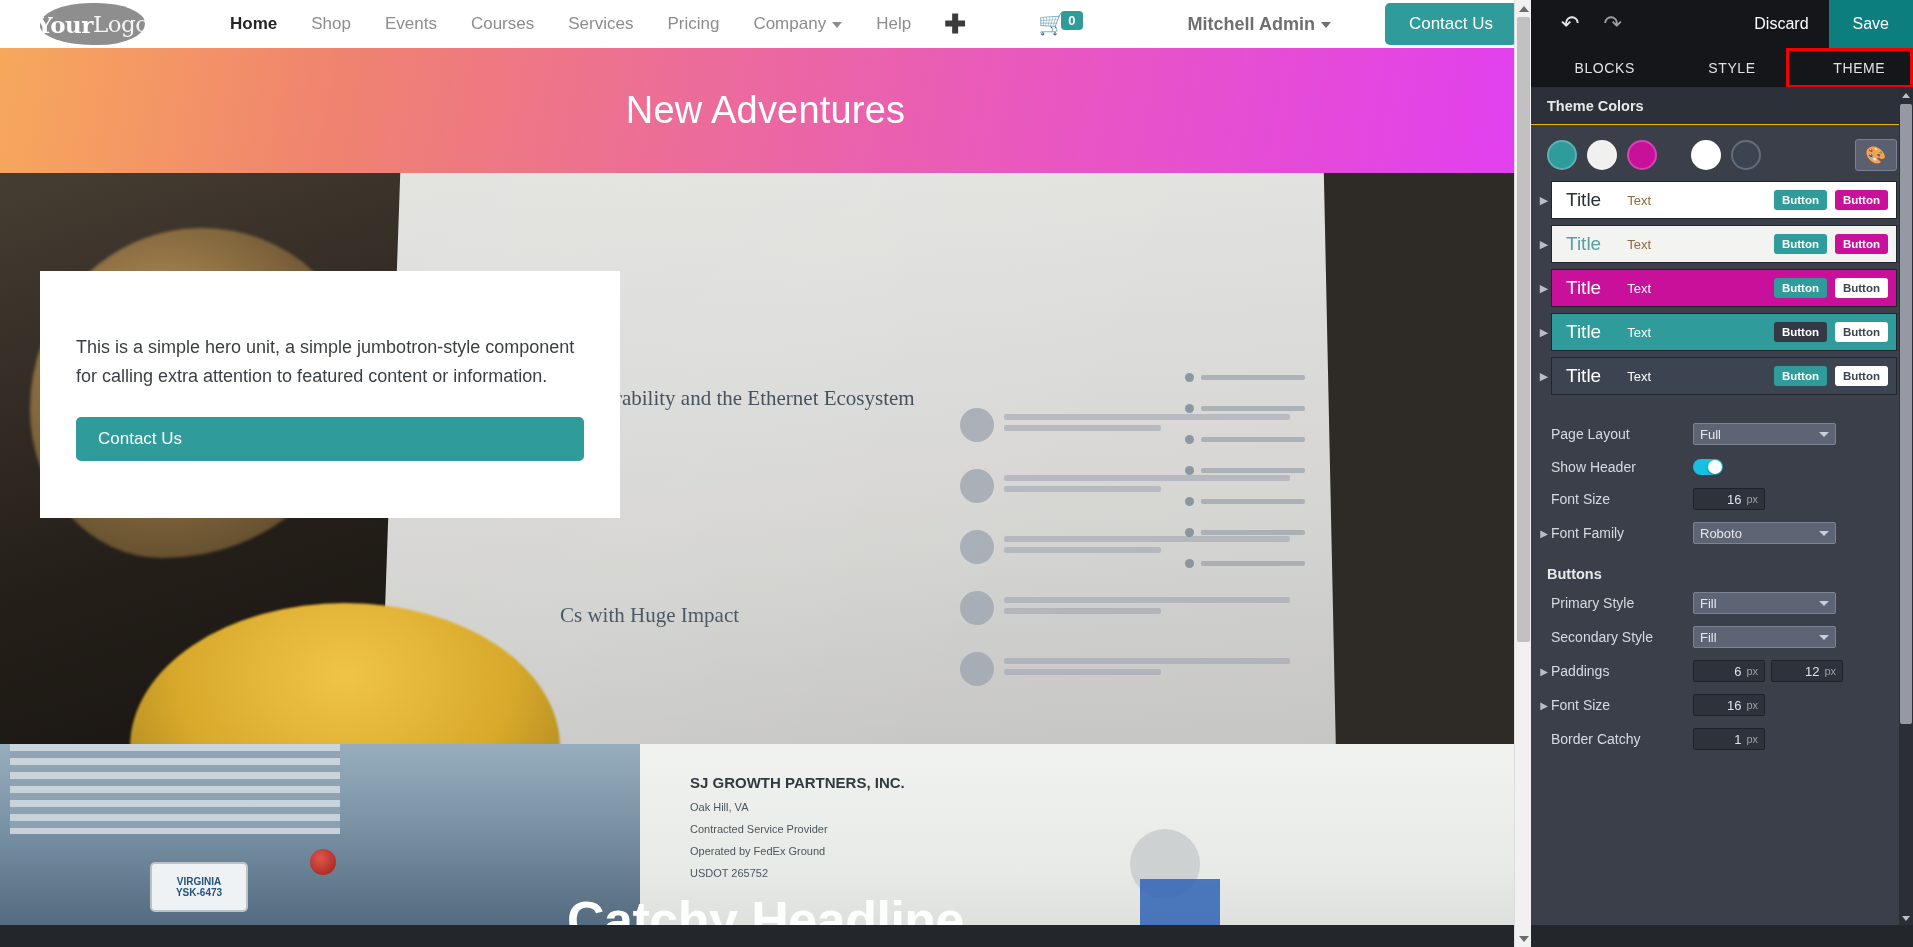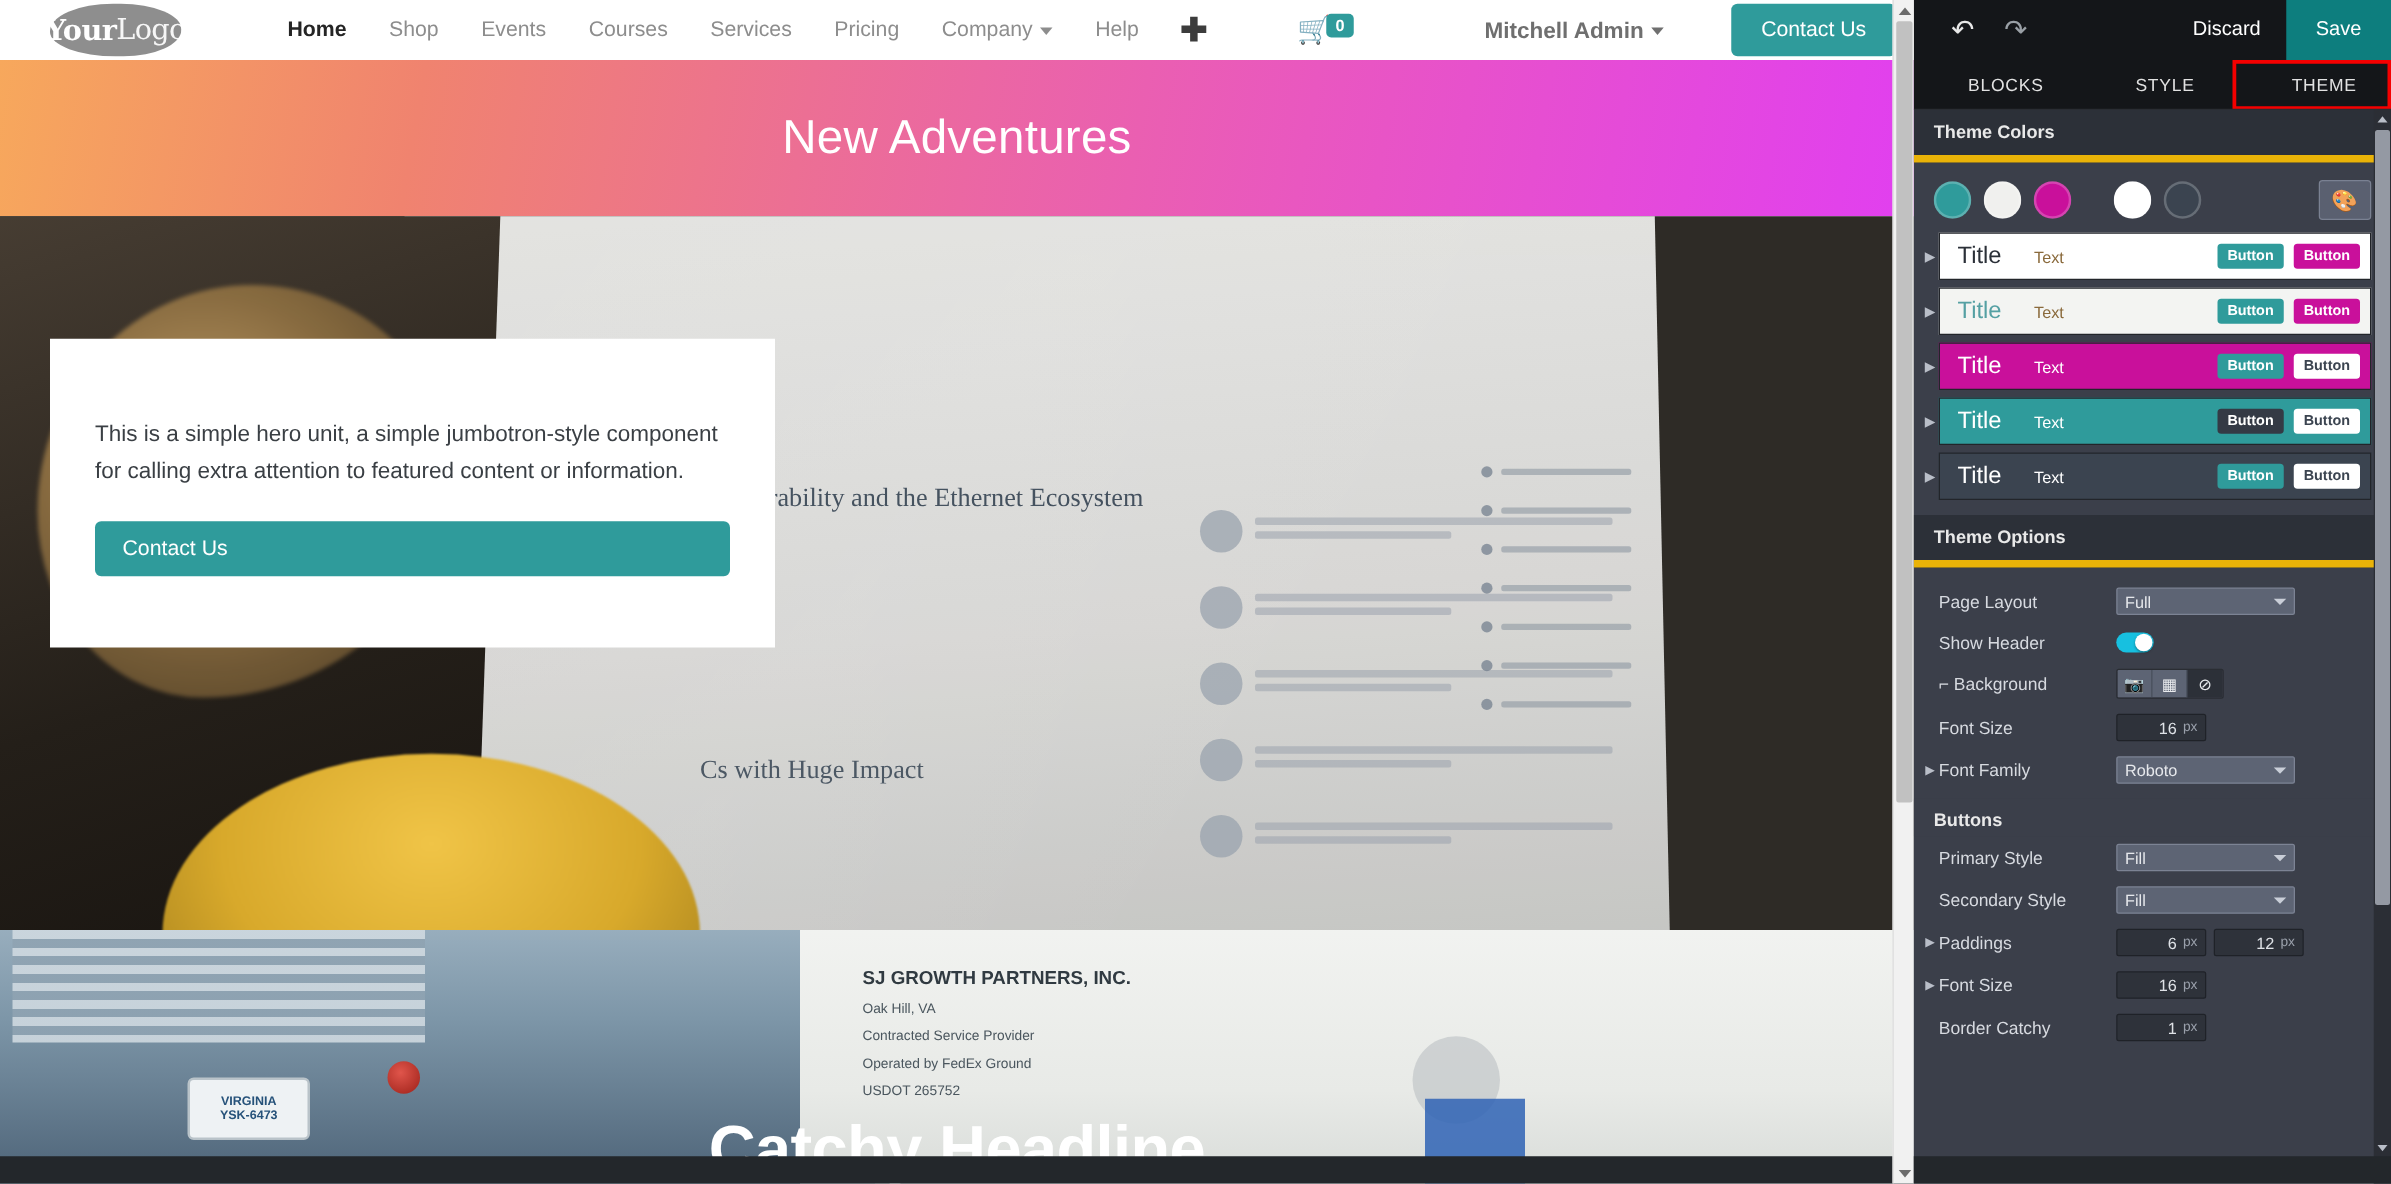--- a/index.html
+++ b/index.html
@@ -190,21 +190,21 @@
               display:flex;align-items:center; cursor:pointer;}
 
   .tabs { height: 40px; background:#141619; display:flex; align-items:stretch; position:relative;}
   .tab { flex:1; display:flex;align-items:center;justify-content:center; color:#e2e2e2;
          font-size:14px; letter-spacing:.6px; cursor:pointer;padding-left:20px;}
   .tab.highlight { outline: 3px solid #f50000; outline-offset:-3px; }
   .tabs::after{content:"";position:absolute;left:0;right:0;bottom:0;height:1px;background:#2a2d33;}
 
   .sec-head {
     background:#2c3038; color:#e9e9e9; font-size:14.5px; font-weight:700;
-    padding: 10px 16px; border-bottom:6px solid #eab308;
+    padding: 10px 16px; border-bottom:1px solid #eab308;
   }
   .sec-body { padding: 10px 0 6px 0; }
 
   .swatches { display:flex; align-items:center; padding: 4px 16px 10px 16px; gap: 10px;}
   .sw { width: 30px; height: 30px; border-radius: 50%; cursor: pointer;
         border: 2px solid rgba(255,255,255,.22); }
   .sw-gap { width: 14px; }
   .palette-btn {
     margin-left:auto; width:42px; height:32px; background:#5a6070; border:1px solid #7a8192;
     border-radius:3px; display:flex;align-items:center;justify-content:center; cursor:pointer;
@@ -507,21 +507,20 @@
               <span class="pv-text" style="color:#ffffff">Text</span>
               <span class="pv-btns">
                 <span class="pv-btn" style="background:#2f9b9b;color:#ffffff">Button</span>
                 <span class="pv-btn" style="background:#ffffff;color:#3b4450">Button</span>
               </span>
             </div>
           </div>
         </div>
     </div>
 
-    <div class="sec-head">Theme Options</div>
     <div class="sec-body">
 
       <div class="opt-row">
         <div class="opt-arrow"></div>
         <div class="opt-label">Page Layout</div>
         <div class="opt-ctrl">
           <div class="select">
             <span>Full</span>
             <i class="dd"></i>
           </div>
@@ -531,31 +530,20 @@
       <div class="opt-row">
         <div class="opt-arrow"></div>
         <div class="opt-label">Show Header</div>
         <div class="opt-ctrl">
           <div class="toggle">
               <div class="knob"></div>
             </div>
         </div>
       </div>
 
-      <div class="opt-row">
-        <div class="opt-arrow"></div>
-        <div class="opt-label">⌐ Background</div>
-        <div class="opt-ctrl">
-          <div class="iconset">
-            <div class="ib">📷</div>
-            <div class="ib">▦</div>
-            <div class="ib dark">⊘</div>
-          </div>
-        </div>
-      </div>
 
       <div class="opt-row">
         <div class="opt-arrow"></div>
         <div class="opt-label">Font Size</div>
         <div class="opt-ctrl">
           <div class="numbox">
             <span class="v">16</span>
             <span class="u">px</span>
           </div>
         </div>

